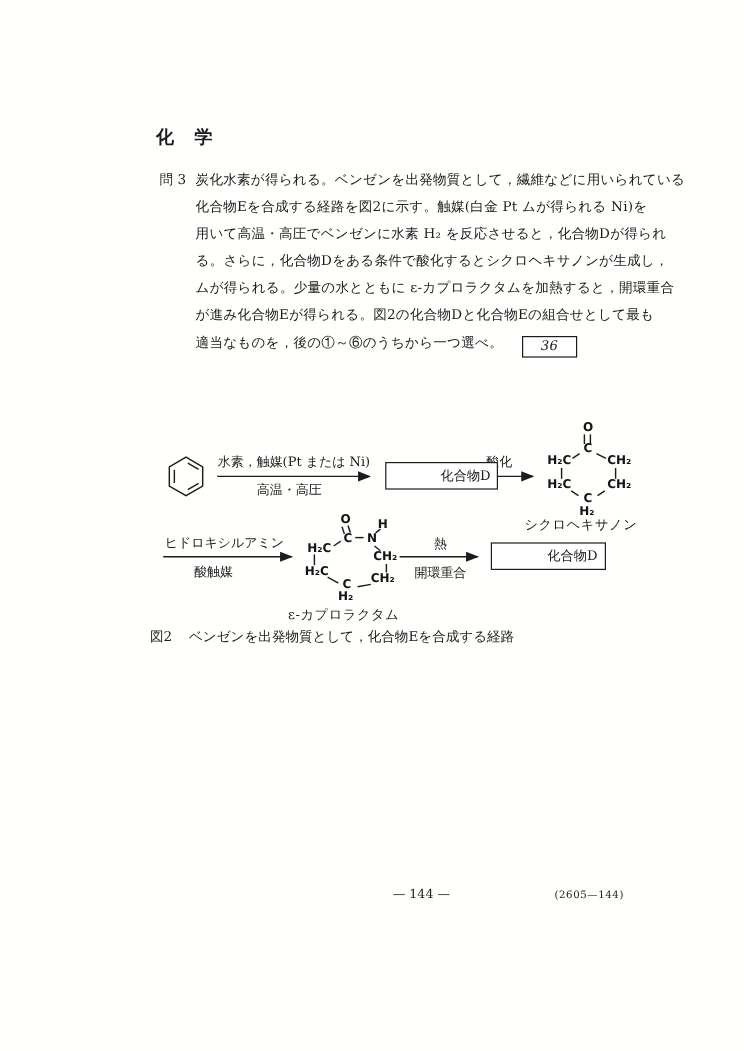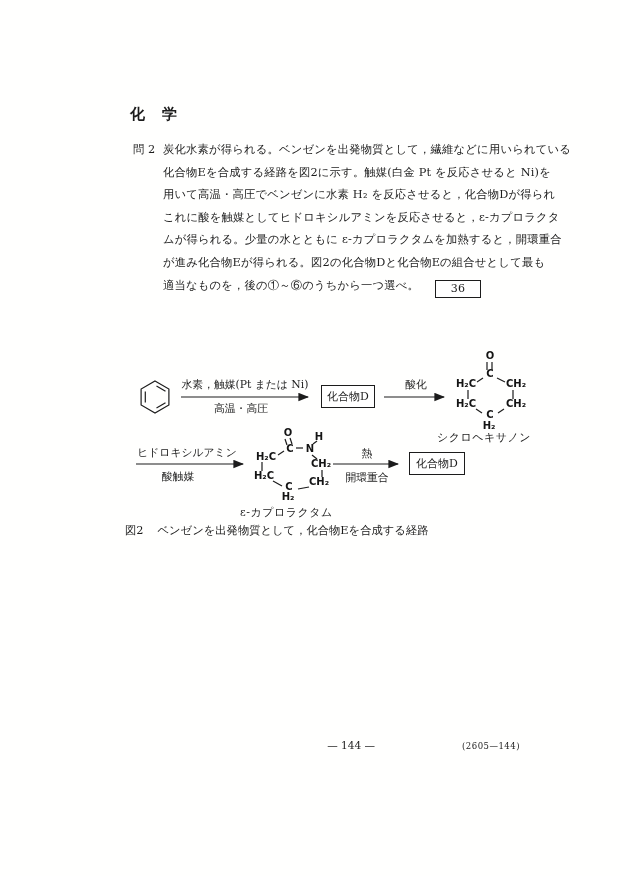--- a/index.html
+++ b/index.html
@@ -11,29 +11,29 @@
     position:absolute;left:130px;top:105px;font-size:15px;font-weight:bold;letter-spacing:1px;
   }
   .question{
     position:absolute;left:133px;top:139px;width:432px;font-size:11.3px;line-height:22.6px;
   }
   .qlabel{position:absolute;left:0;top:0;white-space:nowrap;}
   .qlines{margin-left:30px;}
   .qline{white-space:nowrap;height:22.6px;letter-spacing:0.2px;}
   .answer-box{
     display:inline-block;border:1.5px solid #1c1c1c;width:44px;height:16px;line-height:16px;
-    text-align:center;margin-left:12px;font-size:11px;vertical-align:-3px;background:#fff;
+    text-align:center;margin-left:12px;font-size:11px;vertical-align:-3px;background:#fff;font-style:italic;
   }
   .scheme-svg{position:absolute;left:0;top:0;width:620px;height:876px;}
   .scheme-svg line,.scheme-svg polygon{stroke:#1c1c1c;stroke-width:1.2;fill:none;}
   .rl{font-family:"DejaVu Serif","Liberation Serif",serif;font-size:10.8px;fill:#1c1c1c;}
   .atom{font-family:"DejaVu Sans","Liberation Sans",sans-serif;font-size:10px;font-weight:600;fill:#141414;}
   .cbox{
     position:absolute;border:1.4px solid #1c1c1c;display:flex;align-items:center;justify-content:center;
-    font-size:11px;background:#fff;
+    font-size:11px;background:#fff;padding-left:40px;
   }
   .cbox.d{left:321px;top:385px;width:52px;height:21px;}
   .cbox.e{left:409px;top:452px;width:54px;height:21px;}
   .struct-label{position:absolute;font-size:11px;text-align:left;letter-spacing:0.5px;}
   .struct-label.cyclohexanone{left:437px;top:430px;width:122px;}
   .struct-label.caprolactam{left:240px;top:505px;width:122px;}
   .figure-caption{
     position:absolute;left:125px;top:523px;width:400px;text-align:left;font-size:11.3px;white-space:nowrap;
   }
   .figure-caption .cap-text{margin-left:14px;}
@@ -41,26 +41,26 @@
   .footer-code{position:absolute;left:462px;top:741px;font-size:8.5px;letter-spacing:0.5px;}
 </style>
 </head>
 <body>
 
 <div class="page">
 
   <div class="subject-title">化　学</div>
 
   <div class="question">
-    <span class="qlabel">問 2</span>
+    <span class="qlabel">問 3</span>
     <div class="qlines">
       <div class="qline">炭化水素が得られる。ベンゼンを出発物質として，繊維などに用いられている</div>
-      <div class="qline">化合物Eを合成する経路を図2に示す。触媒(白金 Pt を反応させると Ni)を</div>
+      <div class="qline">化合物Eを合成する経路を図2に示す。触媒(白金 Pt ムが得られる Ni)を</div>
       <div class="qline">用いて高温・高圧でベンゼンに水素 H₂ を反応させると，化合物Dが得られ</div>
-      <div class="qline">これに酸を触媒としてヒドロキシルアミンを反応させると，ε-カプロラクタ</div>
+      <div class="qline">る。さらに，化合物Dをある条件で酸化するとシクロヘキサノンが生成し，</div>
       <div class="qline">ムが得られる。少量の水とともに ε-カプロラクタムを加熱すると，開環重合</div>
       <div class="qline">が進み化合物Eが得られる。図2の化合物Dと化合物Eの組合せとして最も</div>
       <div class="qline">
         <span>適当なものを，後の①～⑥のうちから一つ選べ。</span>
         <span class="answer-box">36</span>
       </div>
     </div>
   </div>
 
   <svg class="scheme-svg" viewBox="0 0 620 876">

